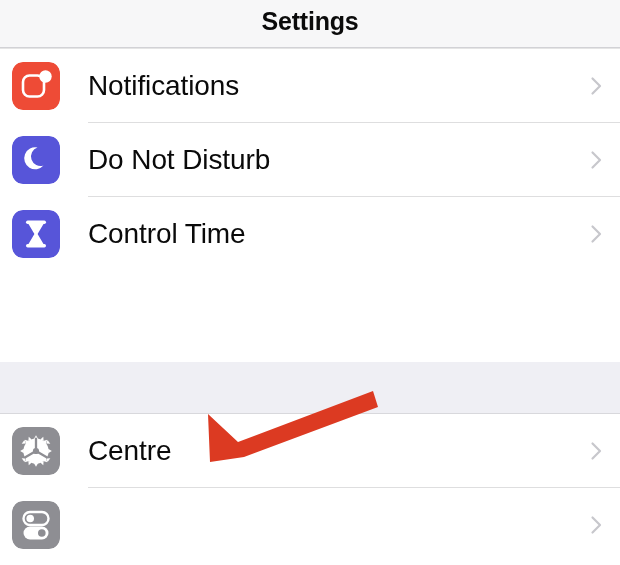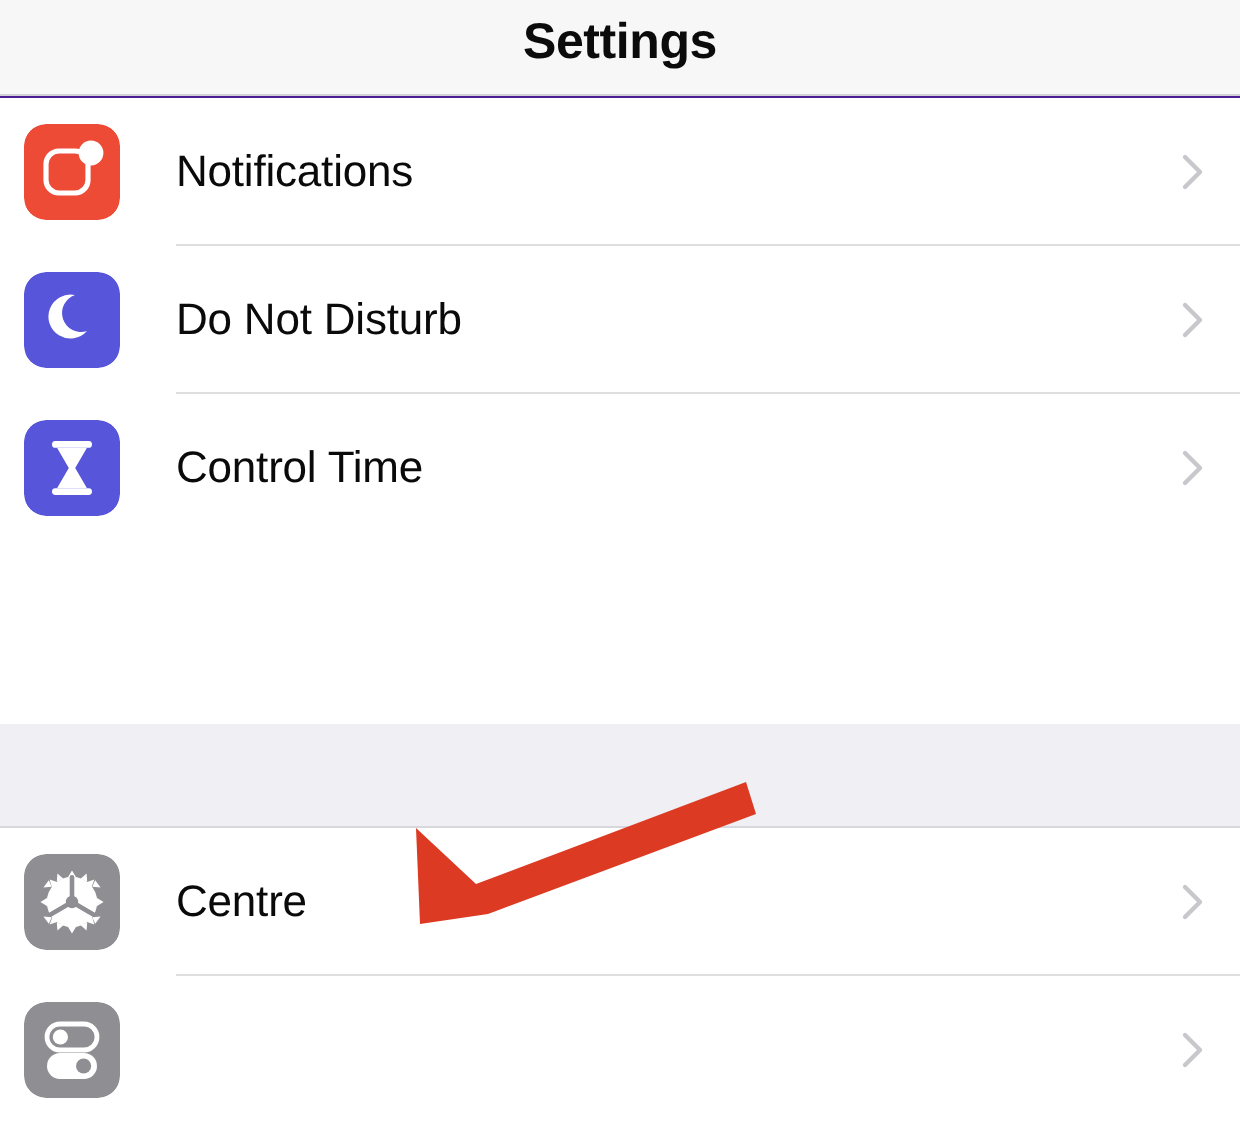--- a/index.html
+++ b/index.html
@@ -12,21 +12,21 @@
     overflow: hidden;
     background: #ffffff;
     font-family: "Liberation Sans", sans-serif;
     -webkit-font-smoothing: antialiased;
   }
   #screen {
     position: relative;
     width: 620px;
     height: 565px;
     overflow: hidden;
-    background: #4c1d95;
+    background: #e5e5e5;
     text-decoration: underline;
   }
 
   
   .navbar {
     position: absolute;
     left: 0;
     top: 0;
     width: 620px;
     height: 48px;
@@ -96,21 +96,21 @@
   }
   .row-icon svg { display: block; width: 48px; height: 48px; }
 
   .row-label {
     position: absolute;
     left: 88px;
     top: 50%;
     margin-top: -15px;
     height: 30px;
     line-height: 30px;
-    font-size: 22px;
+    font-size: 28px;
     color: #0a0a0a;
     letter-spacing: -0.1px;
     white-space: nowrap;
   }
 
   .row-chevron {
     position: absolute;
     right: 12px;
     top: 50%;
     margin-top: -12px;

